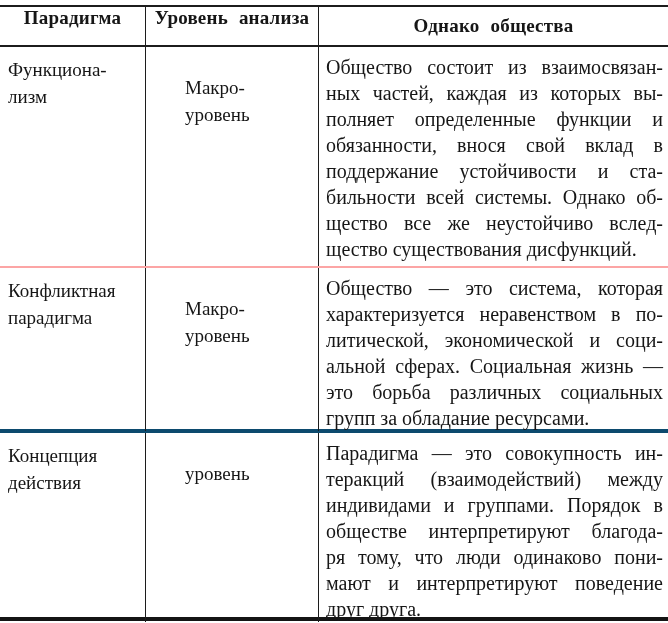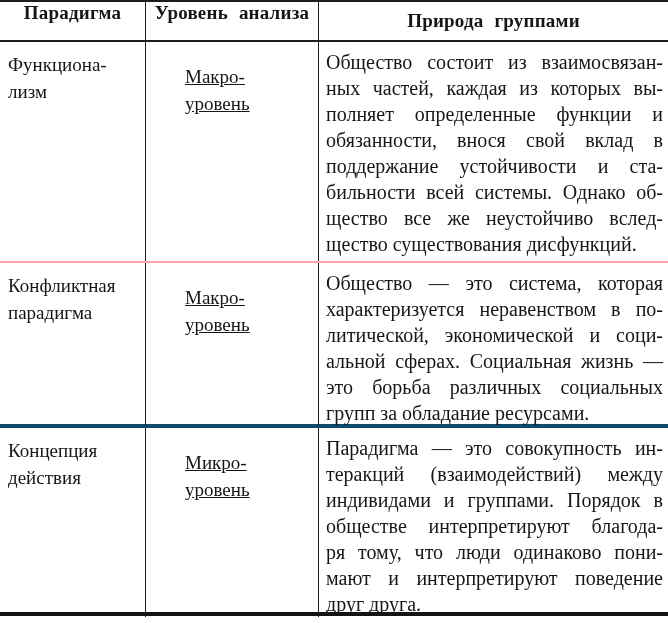--- a/index.html
+++ b/index.html
@@ -6,20 +6,21 @@
     margin: 0;
     padding: 0;
     width: 668px;
     height: 623px;
     background: #ffffff;
     font-family: "Liberation Serif", "DejaVu Serif", serif;
     color: #161616;
     overflow: hidden;
   }
   .table {
+    margin-top: 5px;
     width: 668px;
     border-top: 2px solid #1c1c1c;
     border-bottom: 4px solid #141414;
     box-sizing: border-box;
   }
   .hrow, .row {
     display: grid;
     grid-template-columns: 146px 173px auto;
   }
   .hrow {
@@ -35,21 +36,21 @@
     font-size: 19px;
     text-align: center;
     word-spacing: 0.32em;
     letter-spacing: 0.2px;
     box-sizing: border-box;
   }
   .cell { box-sizing: border-box; }
   .cdiv { border-right: 1.5px solid #1c1c1c; height: 100%; }
   .hrow .cdiv { height: 38px; }
   .cell.c1 { padding: 9px 4px 0 8px; }
-  .cell.c2 { padding: 21px 0 0 39px; text-decoration: underline; }
+  .cell.c2 { padding: 27px 0 0 39px; }
   .cell.c3 { padding: 7px 5px 0 7px; }
   .pline {
     font-size: 19px;
     line-height: 27px;
     white-space: nowrap;
   }
   .jl {
     font-size: 20px;
     line-height: 26px;
     text-align: justify;
@@ -58,21 +59,21 @@
   .jl.last { text-align-last: left; }
 </style>
 </head>
 <body>
 
 <div class="table">
 
   <div class="hrow">
     <div class="hcell cdiv">Парадигма</div>
     <div class="hcell cdiv">Уровень анализа</div>
-    <div class="hcell">Природа группами</div>
+    <div class="hcell">Однако общества</div>
   </div>
 
   <div class="row r1">
     <div class="cell c1 cdiv">
       <div class="pline">Функциона-</div>
       <div class="pline">лизм</div>
     </div>
     <div class="cell c2 cdiv">
       <div class="pline">Макро-</div>
       <div class="pline">уровень</div>
@@ -107,21 +108,20 @@
       <div class="jl last">групп за обладание ресурсами.</div>
     </div>
   </div>
 
   <div class="row r3">
     <div class="cell c1 cdiv">
       <div class="pline">Концепция</div>
       <div class="pline">действия</div>
     </div>
     <div class="cell c2 cdiv">
-      <div class="pline">Микро-</div>
       <div class="pline">уровень</div>
     </div>
     <div class="cell c3">
       <div class="jl">Парадигма — это совокупность ин-</div>
       <div class="jl">теракций (взаимодействий) между</div>
       <div class="jl">индивидами и группами. Порядок в</div>
       <div class="jl">обществе интерпретируют благода-</div>
       <div class="jl">ря тому, что люди одинаково пони-</div>
       <div class="jl">мают и интерпретируют поведение</div>
       <div class="jl last">друг друга.</div>

